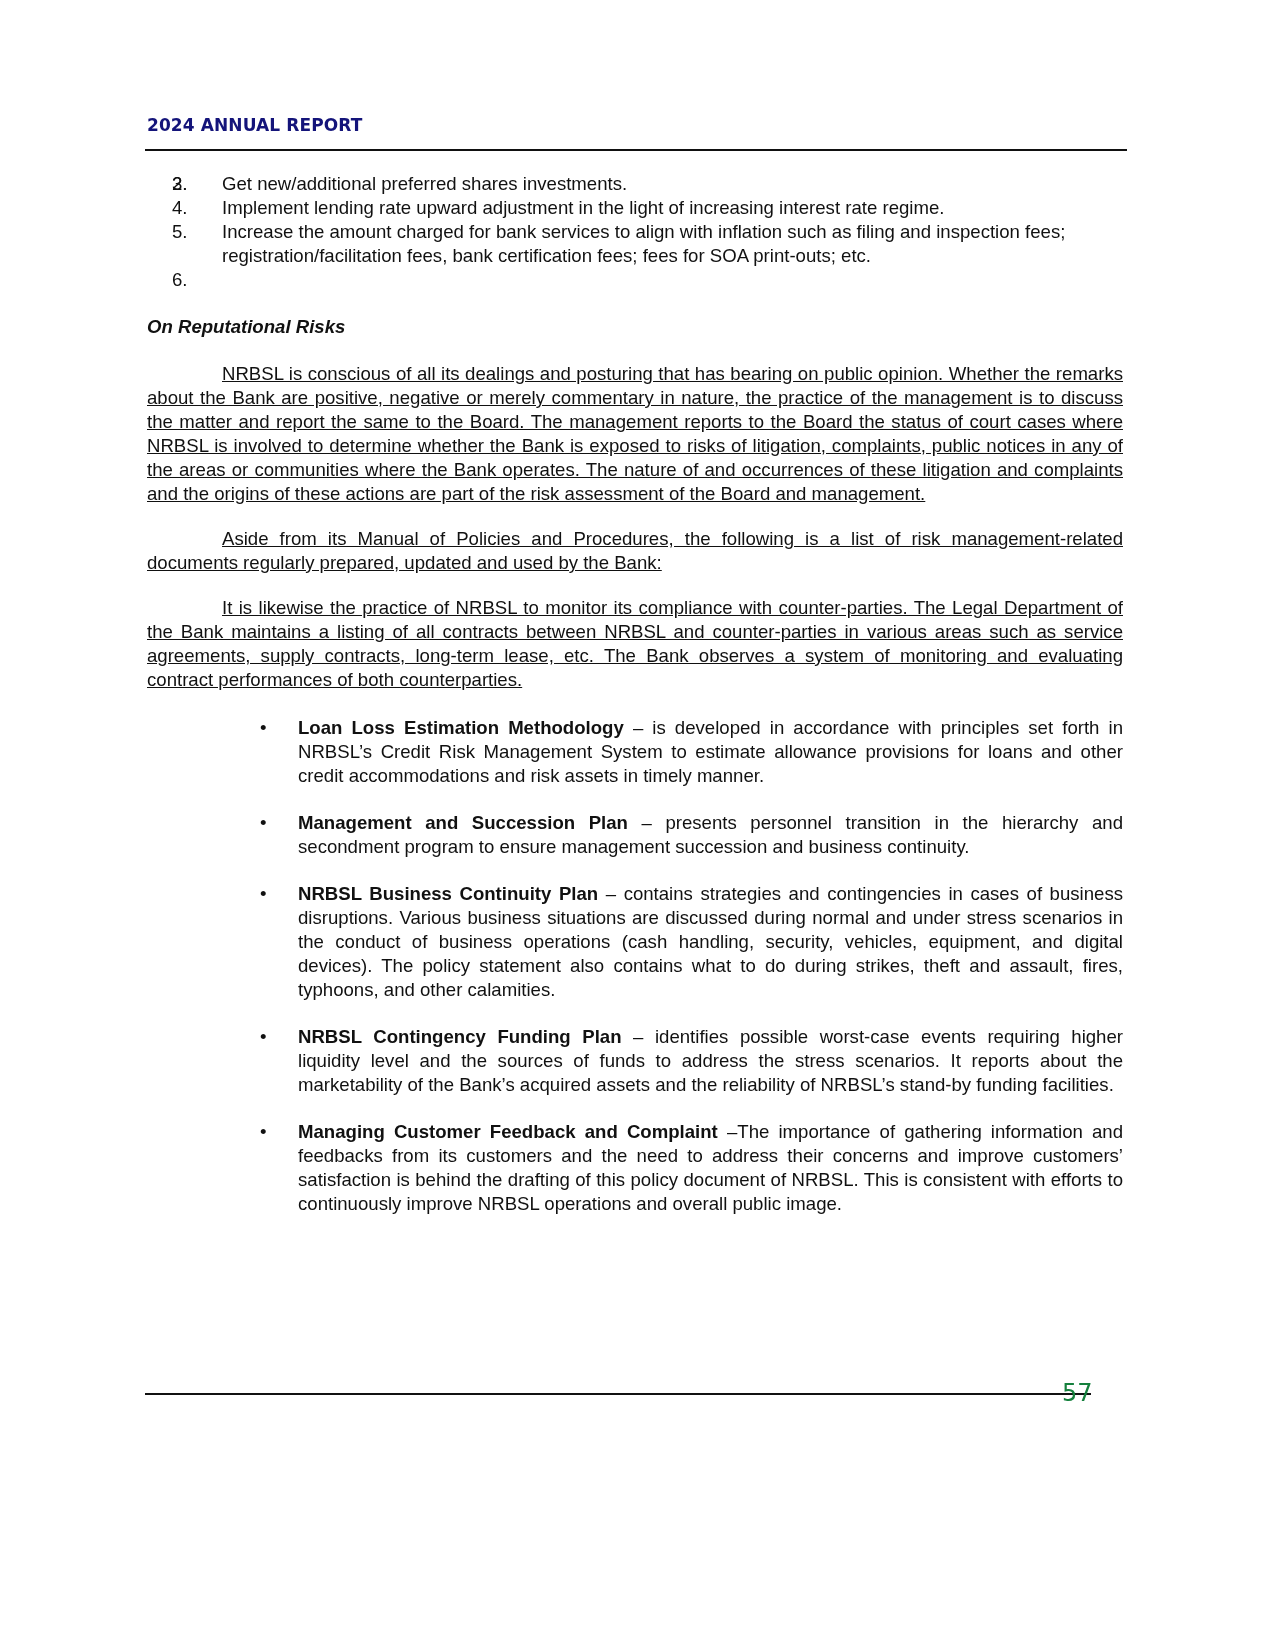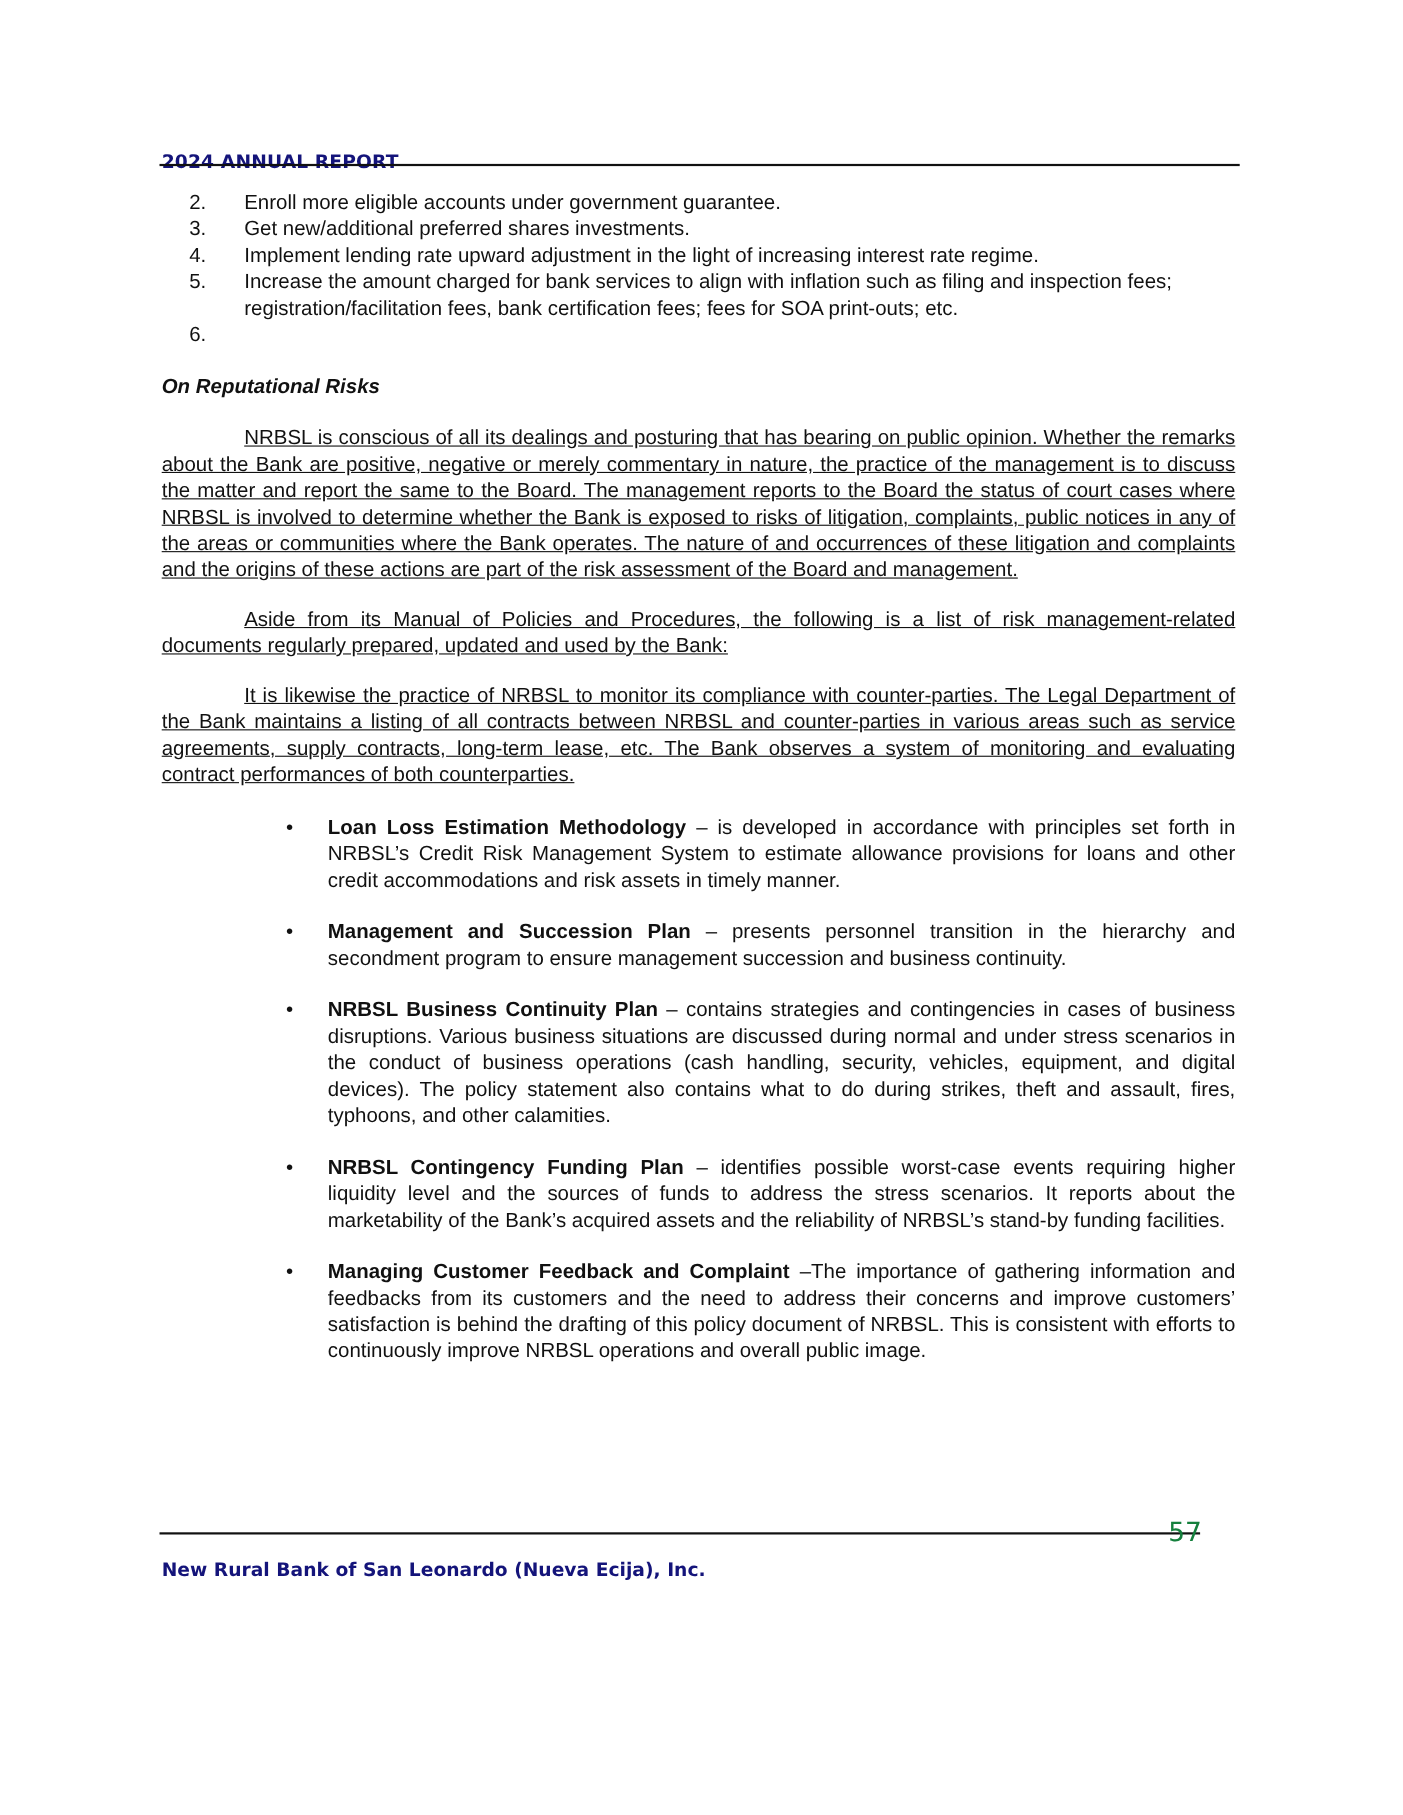--- a/index.html
+++ b/index.html
@@ -1,20 +1,20 @@
 <!DOCTYPE html>
 <html><head>
 <meta charset="utf-8">
 <style>
   html, body { margin: 0; padding: 0; background: #ffffff; }
   body { width: 1275px; height: 1650px; position: relative; overflow: hidden;
          font-family: "Liberation Sans", sans-serif; color: #111; }
   .page { position: absolute; left: 0; top: 0; width: 1275px; height: 1650px; }
 
-  .header-title { position: absolute; left: 147px; top: 138px; font-family: "DejaVu Sans", sans-serif;
+  .header-title { position: absolute; left: 147px; top: 115px; font-family: "DejaVu Sans", sans-serif;
                   font-weight: bold; font-size: 17px; color: #14147a; letter-spacing: 0.1px; }
   .header-rule { position: absolute; left: 145px; top: 149px; width: 982px; height: 0;
                  border-top: 2px solid #111; }
 
   .content { position: absolute; left: 147px; top: 172px; width: 976px;
              font-size: 18.6px; line-height: 24px; }
 
   ol.numlist { list-style: none; margin: 0; padding: 0; }
   ol.numlist li { position: relative; padding-left: 75px; text-align: left; }
   ol.numlist li .num { position: absolute; left: 25px; top: 0; }
@@ -40,21 +40,21 @@
 <body>
 
 <div class="page">
 
   <div class="header-title">2024 ANNUAL REPORT</div>
   <div class="header-rule"></div>
 
   <div class="content">
 
     <ol class="numlist">
-      <li><span class="num">2.</span><span>Enroll more eligible accounts under government guarantee.</span></li>
+      <li><span class="num">2.</span></li>
       <li><span class="num">3.</span><span>Get new/additional preferred shares investments.</span></li>
       <li><span class="num">4.</span><span>Implement lending rate upward adjustment in the light of increasing interest rate regime.</span></li>
       <li><span class="num">5.</span><span>Increase the amount charged for bank services to align with inflation such as filing and inspection fees; registration/facilitation fees, bank certification fees; fees for SOA print-outs; etc.</span></li>
       <li><span class="num">6.</span></li>
     </ol>
 
     <div class="section-heading">On Reputational Risks</div>
 
     <p class="para first">NRBSL is conscious of all its dealings and posturing that has bearing on public opinion. Whether the remarks about the Bank are positive, negative or merely commentary in nature, the practice of the management is to discuss the matter and report the same to the Board. The management reports to the Board the status of court cases where NRBSL is involved to determine whether the Bank is exposed to risks of litigation, complaints, public notices in any of the areas or communities where the Bank operates. The nature of and occurrences of these litigation and complaints and the origins of these actions are part of the risk assessment of the Board and management.</p>
     <p class="para">Aside from its Manual of Policies and Procedures, the following is a list of risk management-related documents regularly prepared, updated and used by the Bank:</p>
@@ -78,15 +78,14 @@
         <b>NRBSL Contingency Funding Plan</b><span> – identifies possible worst-case events requiring higher liquidity level and the sources of funds to address the stress scenarios. It reports about the marketability of the Bank’s acquired assets and the reliability of NRBSL’s stand-by funding facilities.</span>
       </li>
       <li>
         <span class="bullet">•</span>
         <b>Managing Customer Feedback and Complaint</b><span> –The importance of gathering information and feedbacks from its customers and the need to address their concerns and improve customers’ satisfaction is behind the drafting of this policy document of NRBSL. This is consistent with efforts to continuously improve NRBSL operations and overall public image.</span>
       </li>
     </ul>
   </div>
 
   <div class="footer-rule"></div>
-  <div class="footer-left">New Rural Bank of San Leonardo (Nueva Ecija), Inc.</div>
   <div class="footer-page">57</div>
 </div>
 
 </body></html>

